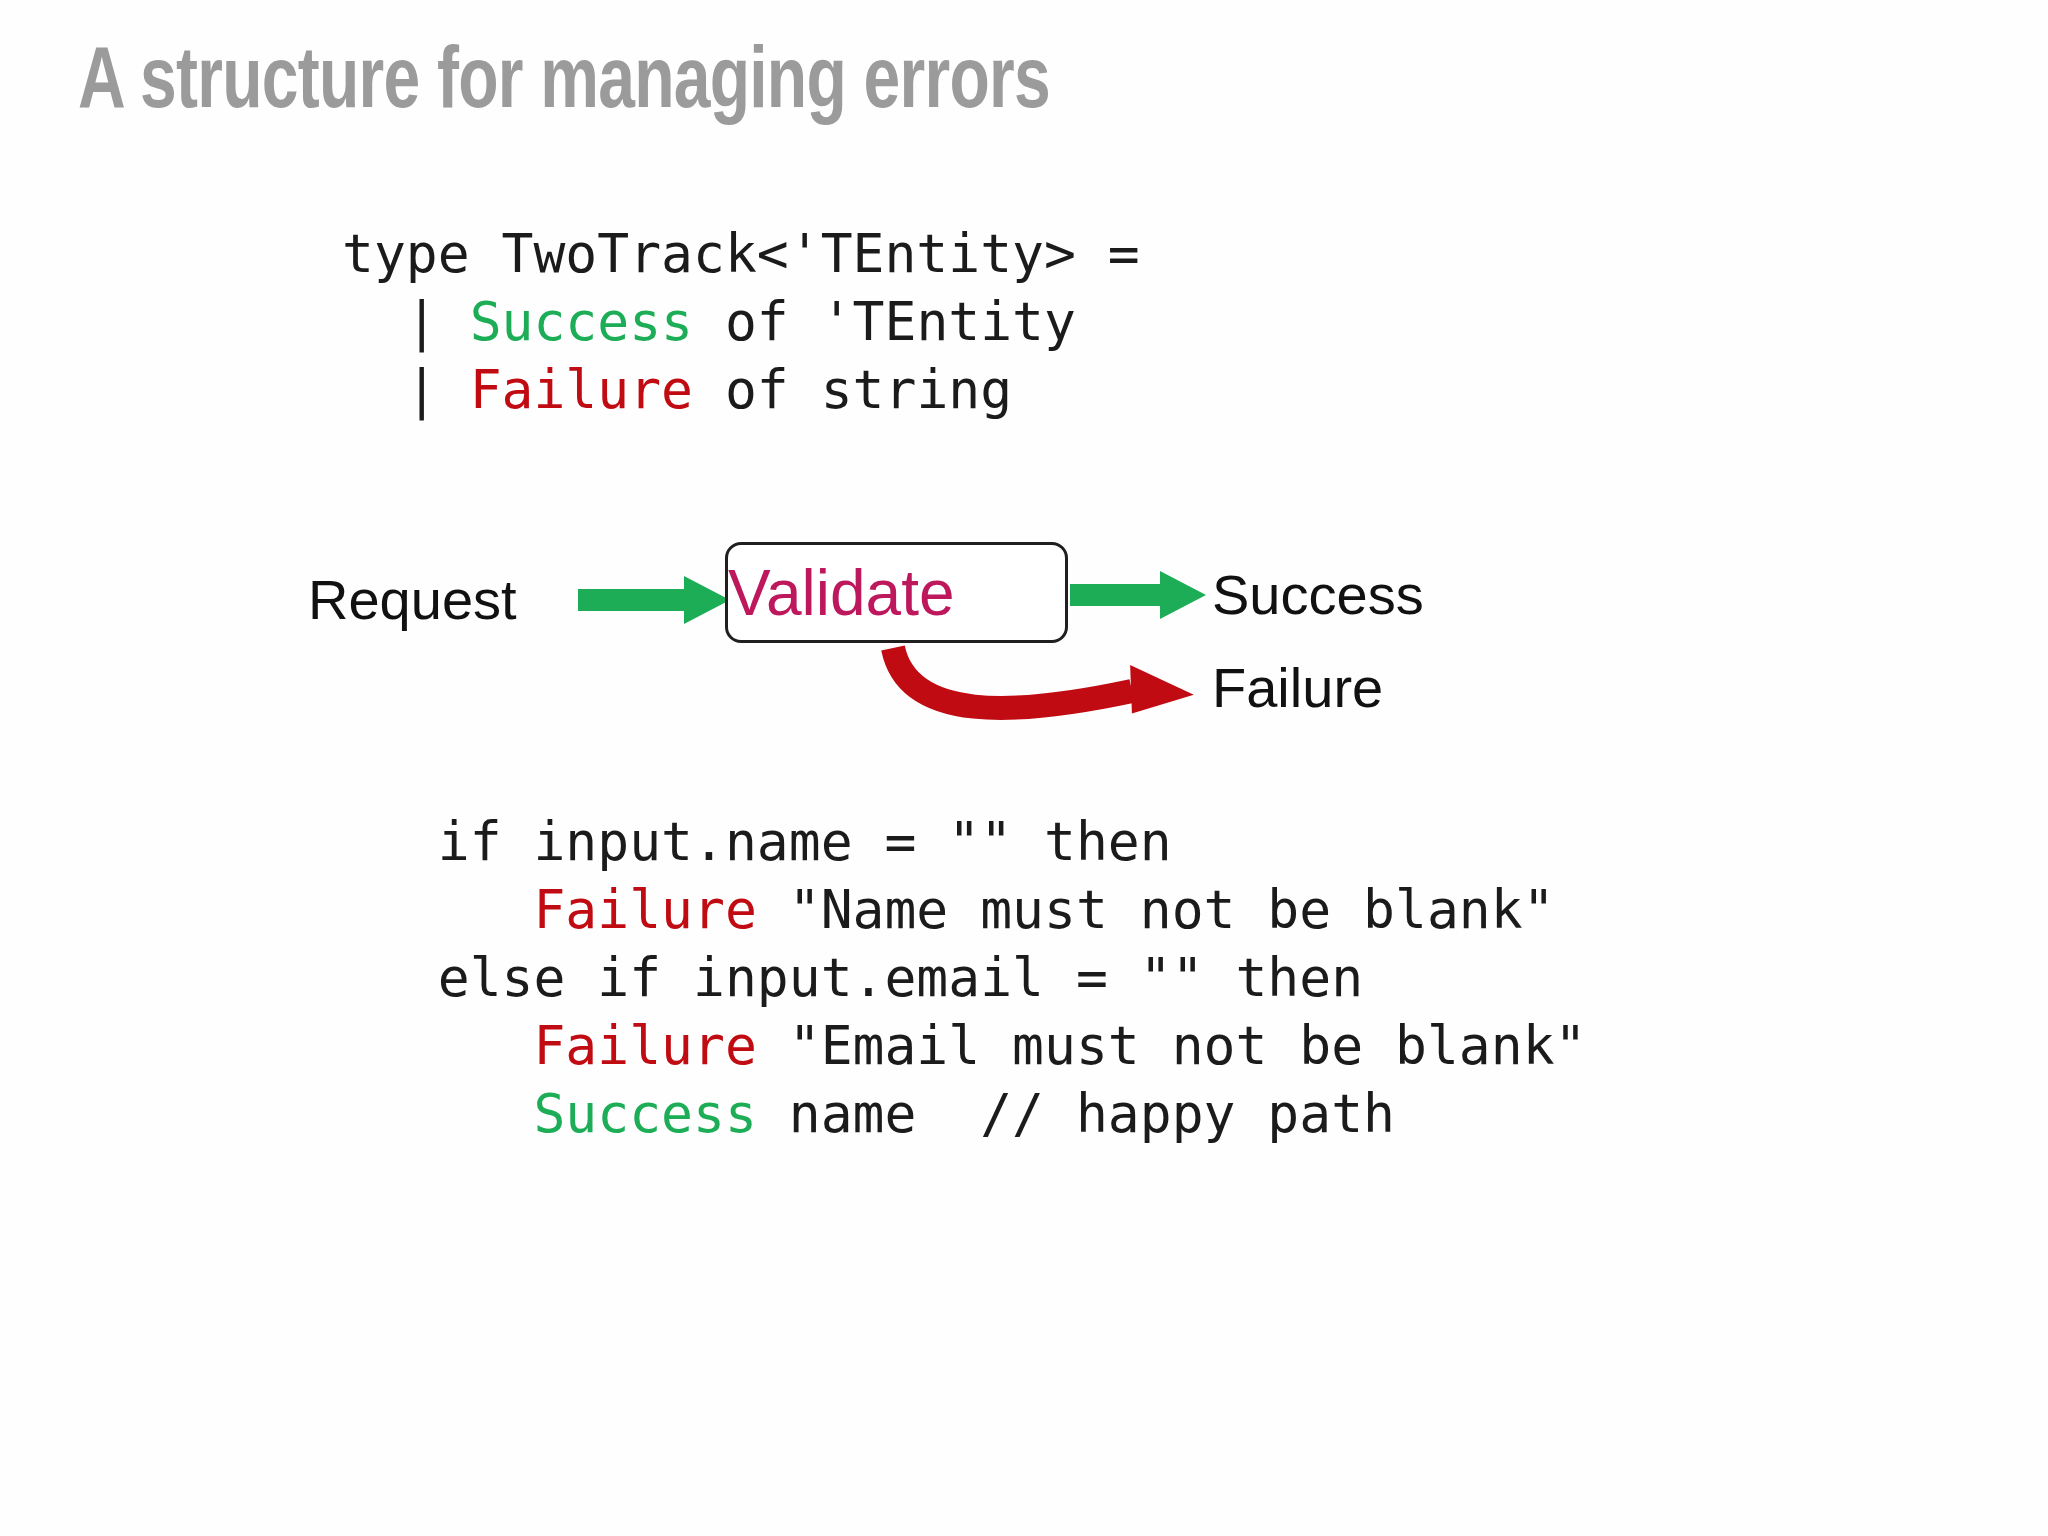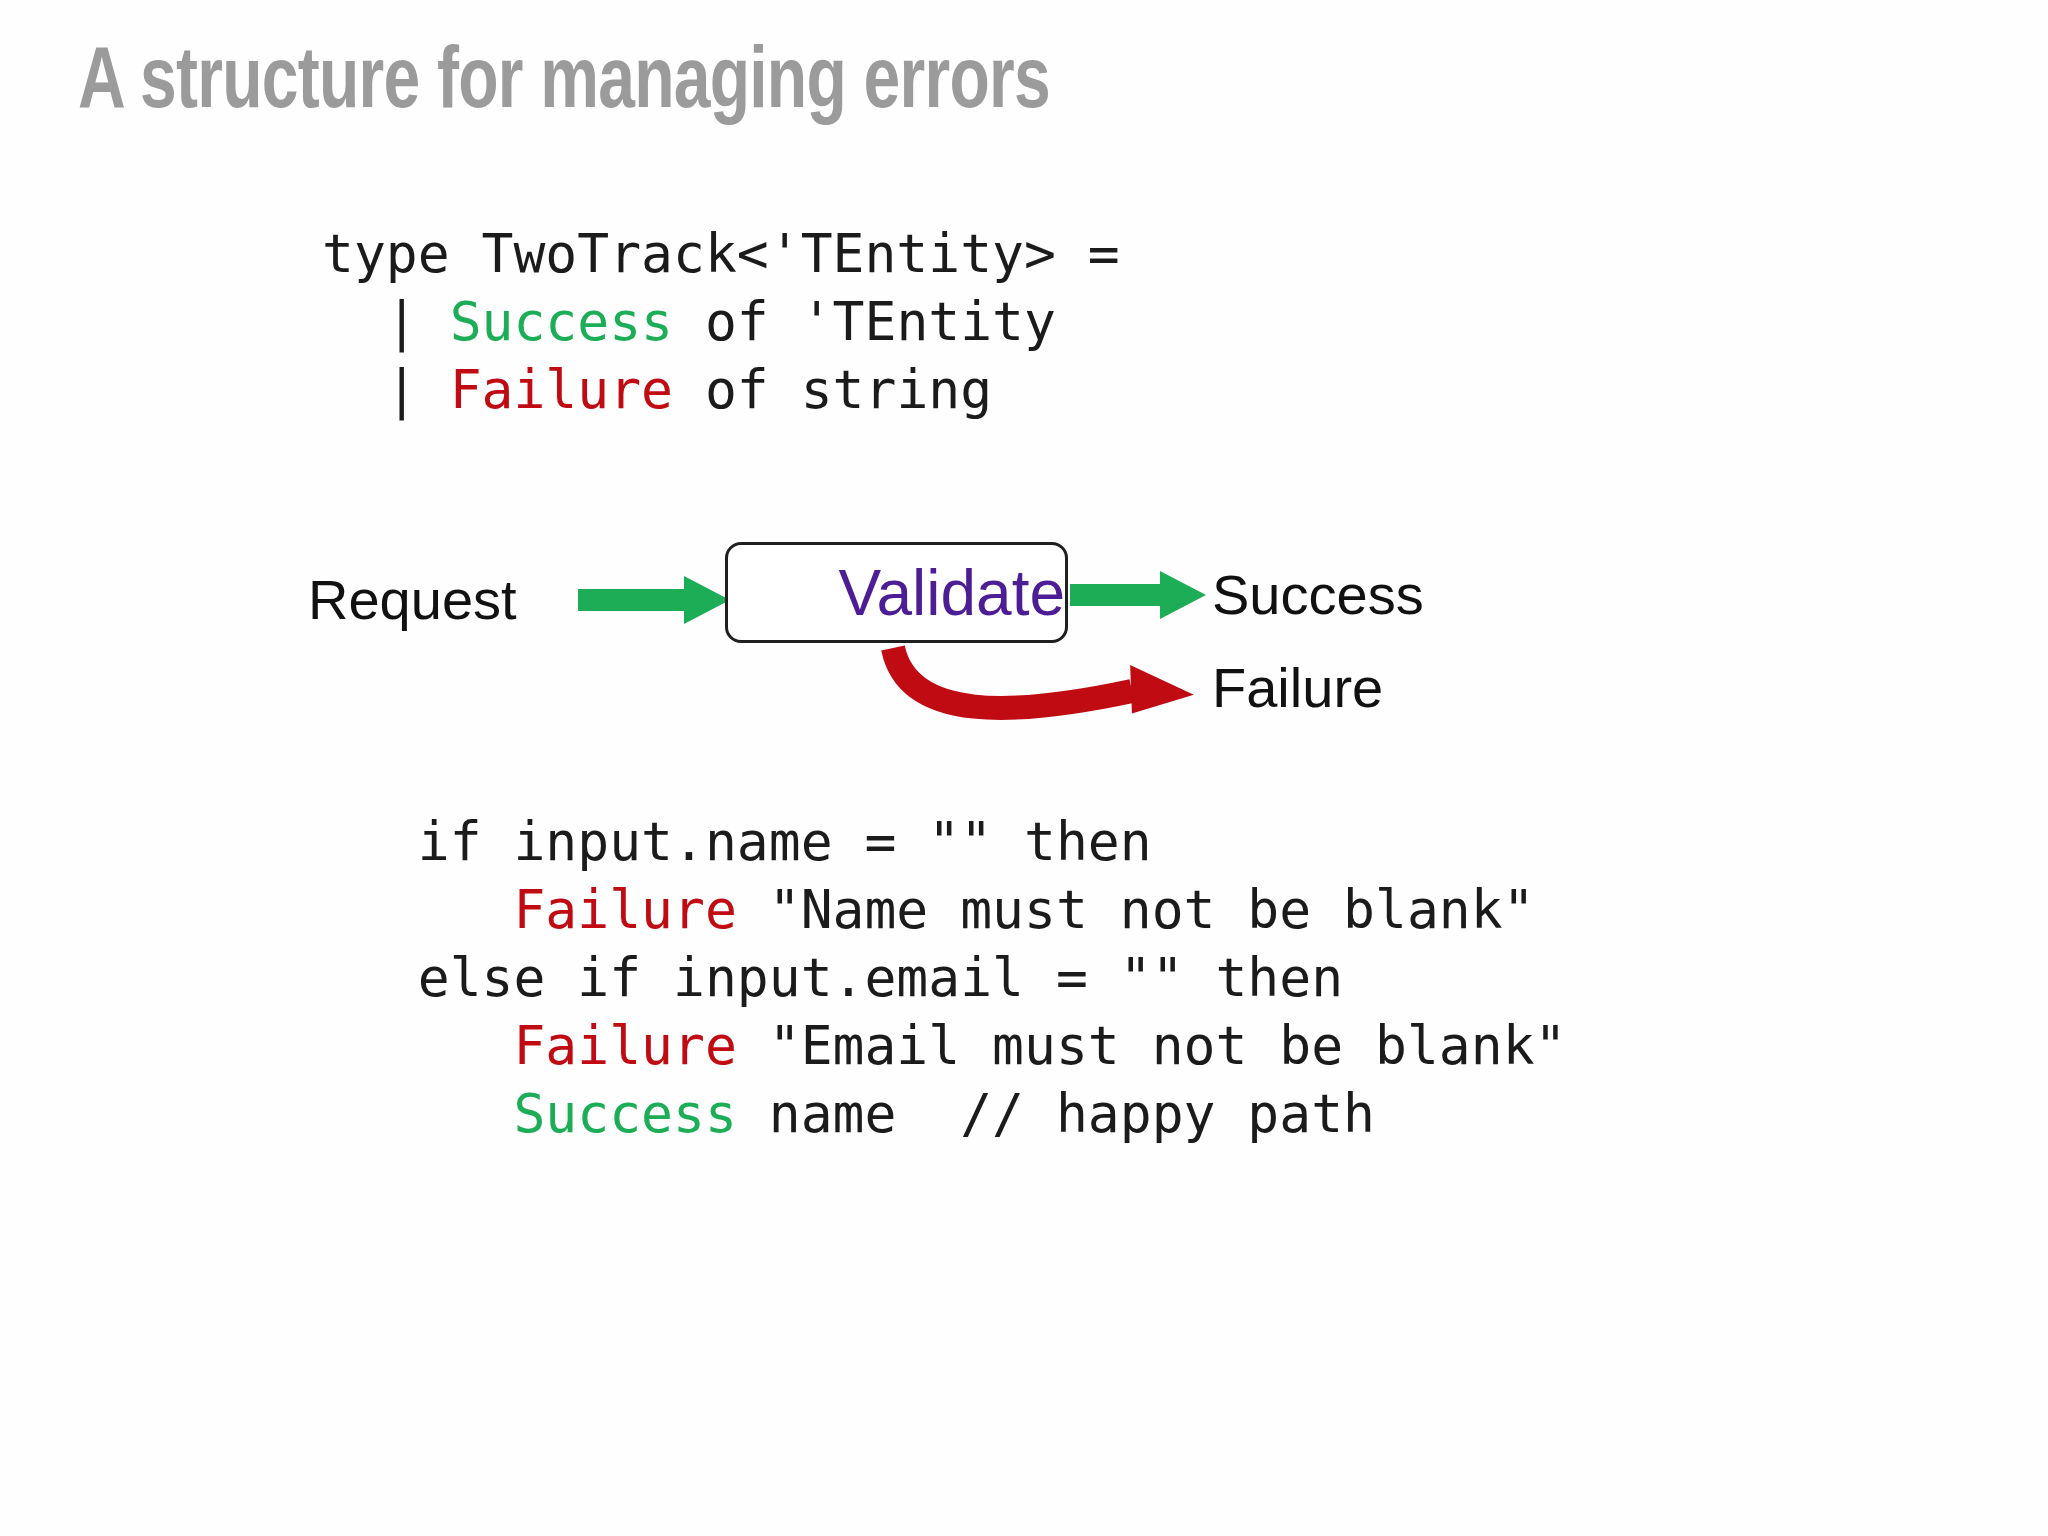--- a/index.html
+++ b/index.html
@@ -26,21 +26,21 @@
   }
 
   .code-block {
     position: absolute;
     font-family: "DejaVu Sans Mono", "Liberation Mono", monospace;
     font-size: 53px;
     color: #1b1b1b;
   }
   .code-top    { left: 322px; top: 220px; }
   .code-bottom { left: 322px; top: 808px; }
-  .code-line { white-space: pre; line-height: 68px; height: 68px; }
+  .code-line { white-space: pre; line-height: 68px; height: 68px; margin-left: 20px; }
   .seg-plain { color: #1b1b1b; }
   .seg-green { color: var(--green, #1cad56); }
   .seg-red   { color: var(--red, #c00b12); }
   .seg-bold  { color: #111; font-weight: 700; }
 
   .diagram-label {
     position: absolute;
     font-size: 56px;
     color: #111111;
     white-space: nowrap;
@@ -54,23 +54,23 @@
     position: absolute;
     left: 725px;
     top: 542px;
     width: 343px;
     height: 101px;
     background: #ffffff;
     border: 3px solid #1f1f1f;
     border-radius: 16px;
     display: flex;
     align-items: center;
-    justify-content: flex-end;
+    justify-content: flex-start;
     font-size: 64px;
-    color: #4c1d95;
+    color: #be185d;
     z-index: 2;
   }
 
   .arrow-layer {
     position: absolute;
     left: 0; top: 0;
     width: 2048px; height: 1536px;
     z-index: 1;
     pointer-events: none;
   }

